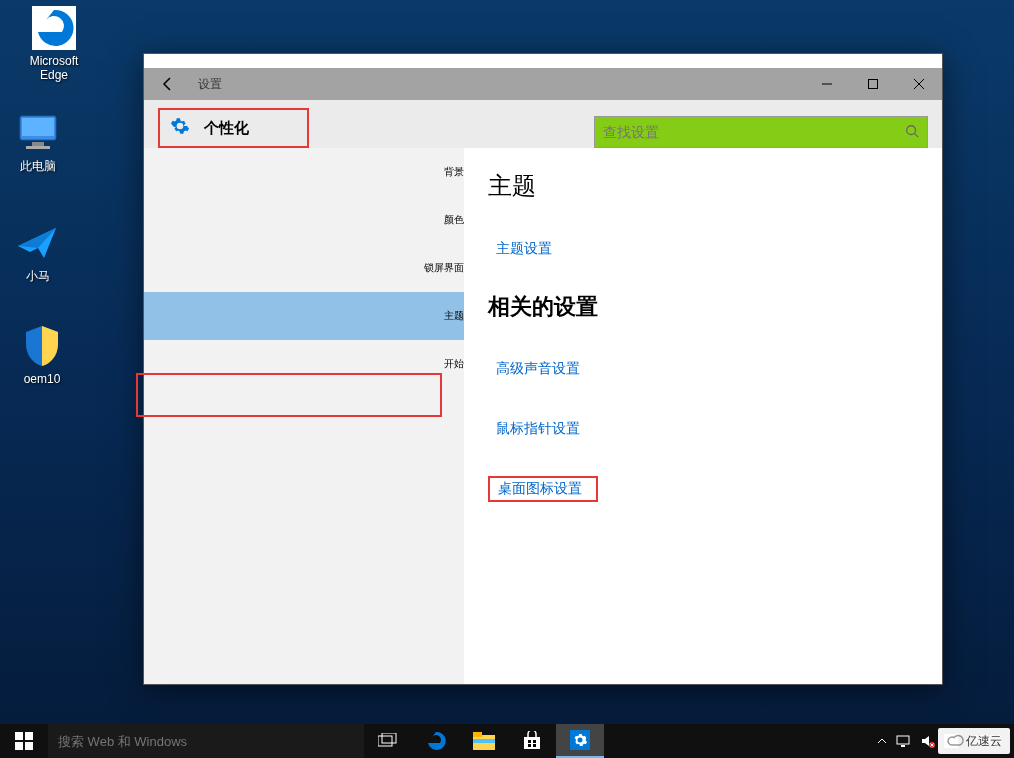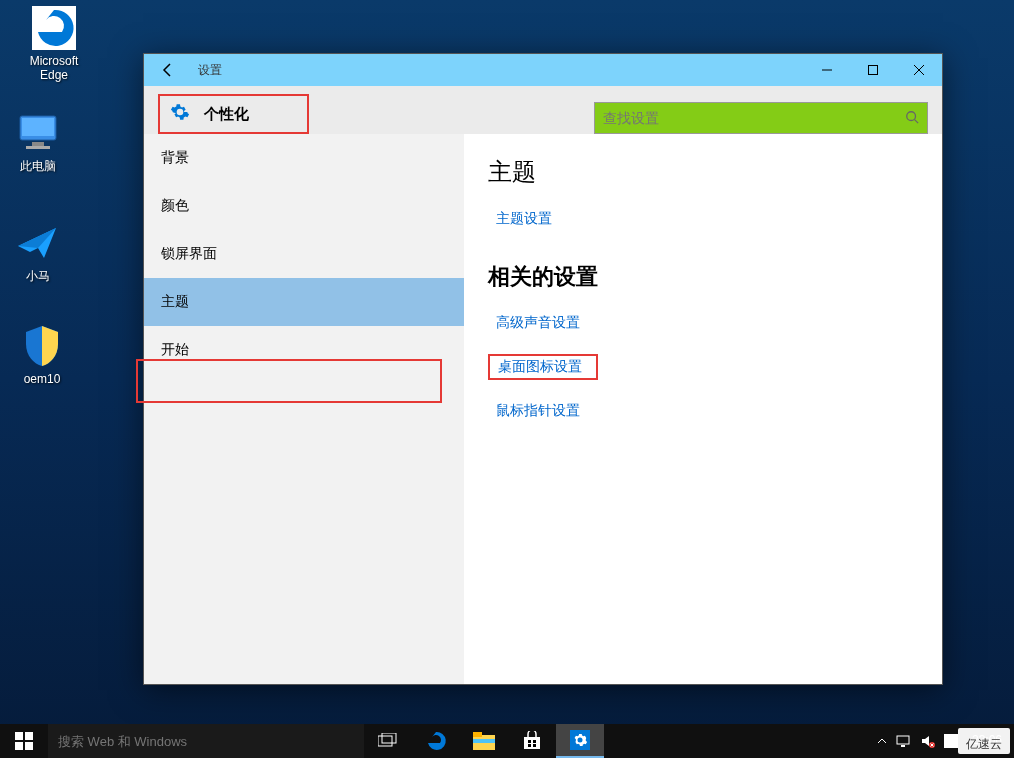--- a/index.html
+++ b/index.html
@@ -5,59 +5,59 @@
   * { box-sizing: border-box; margin: 0; padding: 0; font-family: "Microsoft YaHei", "Segoe UI", sans-serif; }
   body { width: 1014px; height: 758px; overflow: hidden; position: relative; background: linear-gradient(180deg, #0a3a6a 0%, #072a55 50%, #051b3a 100%); }
 
   
   .desktop-icon { position: absolute; width: 76px; text-align: center; color: #fff; font-size: 12px; cursor: pointer; }
   .desktop-icon .ic { width: 48px; height: 48px; margin: 0 auto 2px; display:flex; align-items:center; justify-content:center; }
   .desktop-icon .lbl { text-shadow: 1px 1px 2px rgba(0,0,0,.8); white-space: pre-line; }
 
   
   .win { position:absolute; left:143px; top:53px; width:800px; height:632px; background:#fff; box-shadow: 0 5px 30px rgba(0,0,0,.5); display:flex; flex-direction:column; border:1px solid #555;}
-  .titlebar { height:32px; background:#7dd3fc; display:flex; align-items:center; }
+  .titlebar { height:32px; background:#a3a3a3; display:flex; align-items:center;margin-top:14px; }
   .back-btn { width:48px; height:32px; display:flex; align-items:center; justify-content:center; font-size:16px; cursor:pointer; }
   .app-title { font-size:12px; color:#333; padding-left:6px; }
   .win-controls { margin-left:auto; display:flex; }
   .win-controls > div { width:46px; height:32px; display:flex; align-items:center; justify-content:center; cursor:pointer; }
 
   .header-row { height:48px; background:#ebebeb; display:flex; align-items:flex-end; padding:0 14px; position:relative; }
   .cat-box { display:flex; align-items:center; gap:14px; padding:6px 58px 6px 10px; }
   .red-outline { border:2px solid #e53935; }
   .cat-label { font-size:15px; font-weight:600; color:#000; }
   .search { margin-left:auto; width:334px; height:32px; border:1px solid #999; background:#84cc16; display:flex; align-items:center; padding:0 8px; }
   .search input { flex:1; border:none; background:transparent; outline:none; font-size:14px; color:#555; }
   .search .sicon { color:#666; font-size:14px; }
 
   .body { flex:1; display:flex; }
   .sidebar { width:320px; background:#f2f2f2; position:relative; }
-  .nav-item { height:48px; display:flex; align-items:center; padding-left:17px; font-size:14px; color:#000; cursor:pointer; position:relative;}
+  .nav-item { height:48px; display:flex; align-items:center; padding-left:31px; font-size:10px; color:#000; cursor:pointer; position:relative;justify-content:flex-end;}
   .nav-item.selected { background:#91c1e7; }
   .red-theme-box { position:absolute; left:-8px; top:225px; width:306px; height:44px; border:2px solid #e53935; pointer-events:none; }
 
   .content { flex:1; background:#fff; padding:22px 24px; }
   .h1 { font-size:24px; font-weight:400; color:#000; margin-bottom:14px; }
   .linkrow { margin:18px 0; }
-  .link { color:#0066cc; font-size:14px; cursor:pointer; display:inline-block; padding:4px 8px; }
+  .link { color:#0066cc; font-size:14px; cursor:pointer; display:inline-block; padding:4px 8px;margin-top:16px; }
   .h2 { font-size:22px; font-weight:700; color:#000; margin-top:30px; margin-bottom:10px; }
   .link.red { border:2px solid #e53935; padding:2px 14px 2px 8px; }
 
   
   .taskbar { position:absolute; left:0; bottom:0; width:100%; height:34px; background:#101010; display:flex; align-items:center; color:#fff; }
   .start { width:48px; height:34px; display:flex; align-items:center; justify-content:center; cursor:pointer; }
   .tb-search { flex:0 0 316px; height:34px; display:flex; align-items:center; padding:16px 10px; background:#1a1a1a; }
   .tb-search input { flex:1; border:none; background:transparent; outline:none; color:#ccc; font-size:13px; }
   .tb-icons { display:flex; height:34px; align-items:center; }
   .tb-item { width:48px; height:34px; display:flex; align-items:center; justify-content:center; cursor:pointer; }
   .tb-item.active { background:#444; border-bottom:2px solid #76b9ed;}
   .tray { margin-left:auto; display:flex; align-items:center; height:34px; padding-right:6px; gap:8px; }
   .tray > div { cursor:pointer; font-size:12px; color:#fff; display:flex; align-items:center; }
   .clock { font-size:11px; text-align:right; line-height:1.1; padding:0 6px; }
-  .watermark { position:absolute; right:4px; bottom:4px; height:26px; background:rgba(255,255,255,.95); color:#333; display:flex; align-items:center; padding:8px 8px; font-size:12px; border-radius:2px;flex-direction:column;}
+  .watermark { position:absolute; right:4px; bottom:4px; height:26px; background:rgba(255,255,255,.95); color:#333; display:flex; align-items:center; padding:8px 8px; font-size:12px; border-radius:2px;}
   .watermark svg { opacity:.6; }
 </style>
 </head>
 <body>
 
 <div class="desktop-icon" style="left:16px;top:4px;">
   <div class="ic">
     <svg width="44" height="44" viewBox="0 0 44 44">
         <rect width="44" height="44" fill="#fff"></rect>
         <path d="M22 4 A18 18 0 1 1 6 26 H30 A10 10 0 0 0 14 14" fill="#0078d7"></path>
@@ -161,22 +161,22 @@
       <div class="nav-item">
           <span>开始</span>
         </div>
       <div class="red-theme-box"></div>
     </div>
     <div class="content">
       <div class="h1">主题</div>
       <div class="linkrow"><span class="link">主题设置</span></div>
       <div class="h2">相关的设置</div>
       <div class="linkrow"><span class="link">高级声音设置</span></div>
+      <div class="linkrow"><span class="link">鼠标指针设置</span></div>
       <div class="linkrow"><span class="link red">桌面图标设置</span></div>
-      <div class="linkrow"><span class="link">鼠标指针设置</span></div>
     </div>
   </div>
 </div>
 
 <div class="taskbar">
   <div class="start">
     <svg width="18" height="18" viewBox="0 0 18 18">
         <rect x="0" y="0" width="8" height="8" fill="#fff"></rect>
         <rect x="10" y="0" width="8" height="8" fill="#fff"></rect>
         <rect x="0" y="10" width="8" height="8" fill="#fff"></rect>

